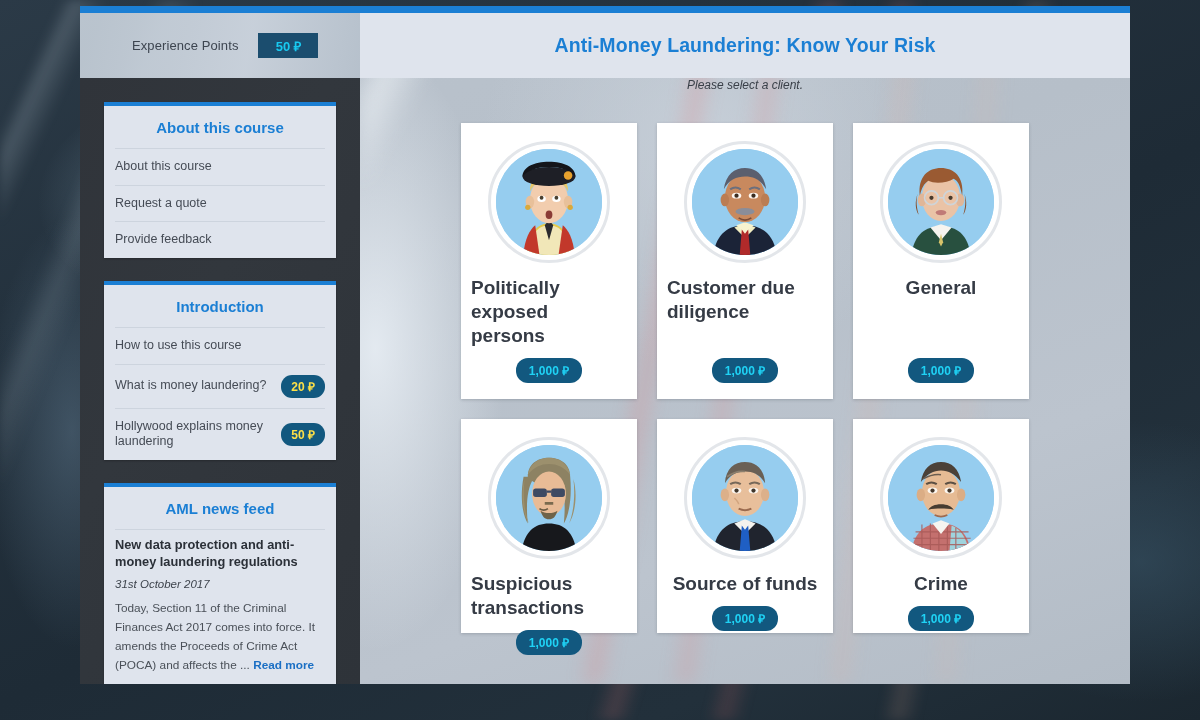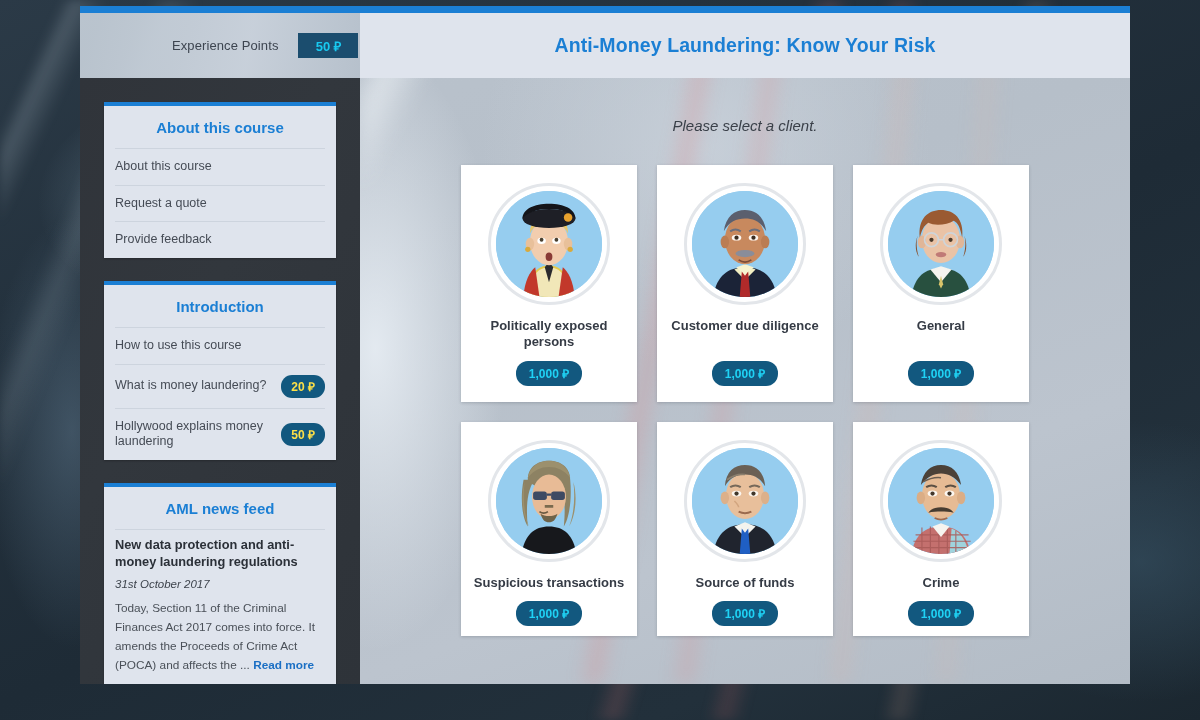--- a/index.html
+++ b/index.html
@@ -48,21 +48,21 @@
   
   #sidebar {
     width: 280px;
     position: relative;
     overflow: hidden;
   }
   #xp-strip {
     height: 65px;
     background: linear-gradient(100deg, rgba(196,206,216,0.92), rgba(208,216,226,0.95) 60%, rgba(198,208,219,0.9));
     display: flex; align-items: center;
-    padding-left: 92px;
+    padding-left: 52px;
   }
   #xp-label {
     font-size: 13px; color: #3d4550;
     letter-spacing: .1px;
   }
   #xp-badge {
     margin-left: 20px;
     width: 60px; height: 25px;
     background: #1b4d6e;
     color: #18c9f0;
@@ -158,23 +158,22 @@
   }
   #main-title {
     color: #1b7fd4;
     font-size: 19.5px; font-weight: bold;
     letter-spacing: .1px;
     text-align: right;
   }
   #subtitle {
     position: relative;
     text-align: center;
-    font-size: 15px; font-style: italic;
+    font-size: 12px; font-style: italic;
     color: #3a4049;
-    margin-top: 39px;
   }
 
   #card-grid {
     position: relative;
     display: flex; flex-wrap: wrap;
     gap: 20px;
     width: 568px;
     margin: 31px auto 0 auto;
   }
   .client-card {
@@ -196,23 +195,23 @@
   .avatar {
     width: 100%; height: 100%;
     border-radius: 50%;
     background: #96cdef;
     overflow: hidden;
     position: relative;
   }
   .avatar svg { display: block; width: 100%; height: 100%; }
   .card-title {
     margin-top: 13px;
-    font-size: 13px; font-weight: bold;
+    font-size: 19px; font-weight: bold;
     color: #353b45;
-    text-align: center;
+    text-align: left;
     line-height: 1.26;
   }
   .card-pts {
     margin-top: 10px;
     background: #12587f;
     color: #1fd2f5;
     font-size: 12px; font-weight: bold;
     border-radius: 12px;
     padding: 4px 13px;
   }

